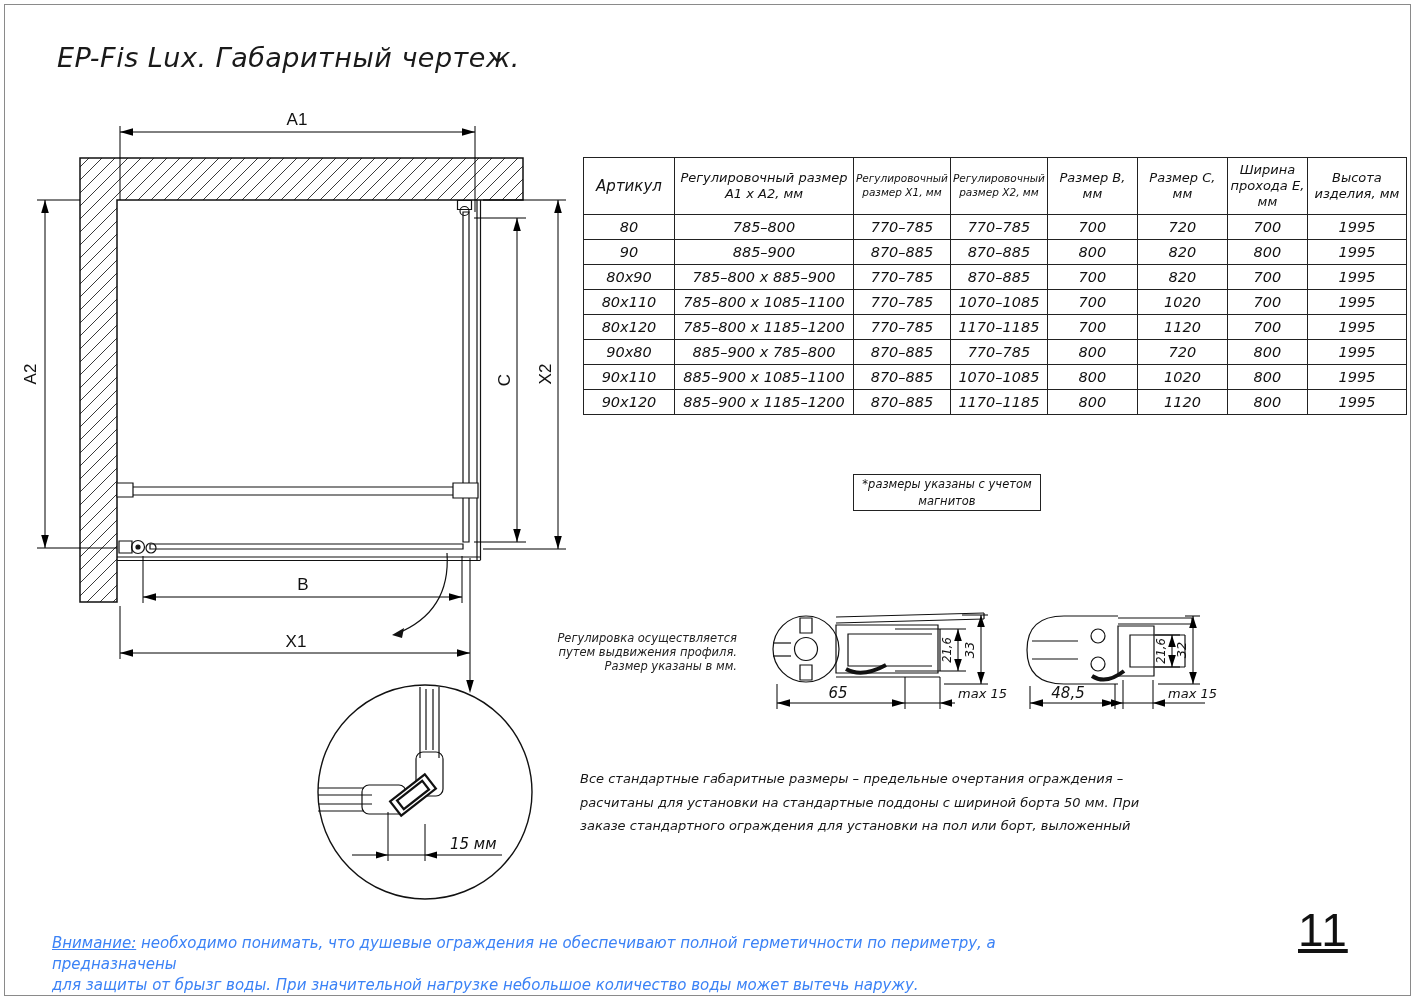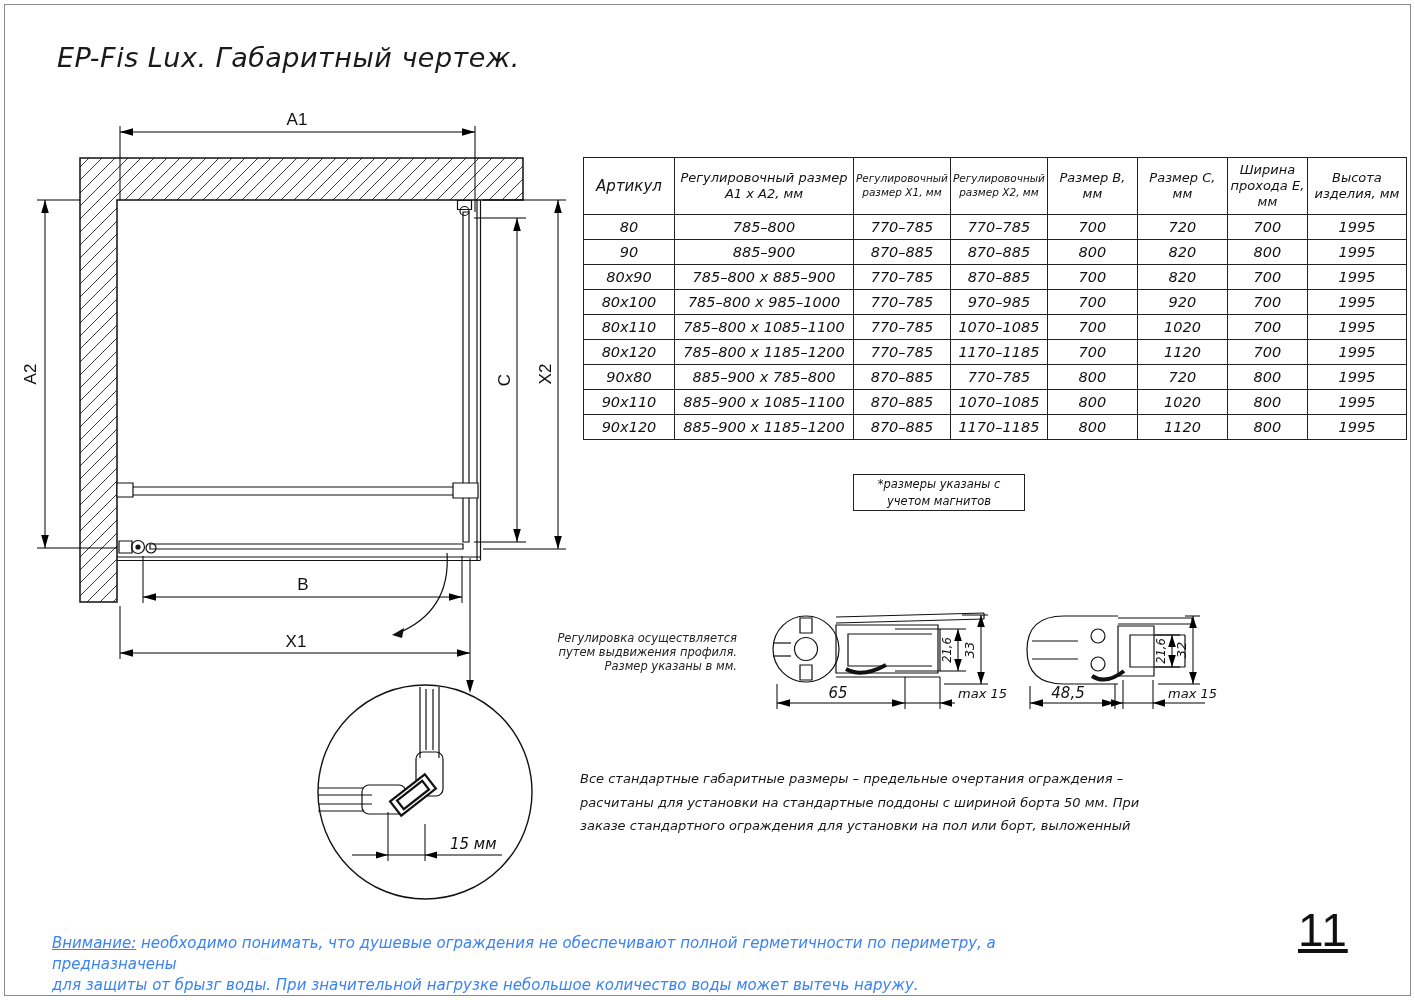--- a/index.html
+++ b/index.html
@@ -12,21 +12,21 @@
 
   
   table.spec{position:absolute;left:583px;top:157px;border-collapse:collapse;table-layout:fixed;
              font-style:italic;color:#111;}
   table.spec th,table.spec td{border:1.6px solid #222;text-align:center;vertical-align:middle;
              padding:0 2px;overflow:hidden;}
   table.spec th{height:56px;font-weight:normal;font-size:13px;line-height:1.25;}
   table.spec th.c1{font-size:15px;}
   table.spec th.small{font-size:10.5px;line-height:1.3;}
   table.spec td{height:24px;font-size:14.5px;line-height:1;}
-  .footnote{position:absolute;left:853px;top:474px;width:172px;height:37px;border:1.6px solid #222;
+  .footnote{position:absolute;left:853px;top:474px;width:188px;height:37px;border:1.6px solid #222;
             font-style:italic;font-size:11.5px;line-height:1.45;text-align:center;
             display:flex;align-items:center;justify-content:center;padding:12px 8px;box-sizing:border-box;}
 
   
   .adjust-note{position:absolute;left:545px;top:631px;width:192px;text-align:right;
                font-style:italic;font-size:11.5px;line-height:14px;color:#222;}
   .main-note{position:absolute;left:580px;top:767px;width:740px;font-style:italic;
              font-size:13px;line-height:23.5px;color:#161616;}
   .warning{position:absolute;left:52px;top:933px;width:1060px;font-style:italic;
            font-size:15px;line-height:21px;color:#3b82f6;}
@@ -329,30 +329,20 @@
           <td>80х90</td>
           <td>785–800 х 885–900</td>
           <td>770–785</td>
           <td>870–885</td>
           <td>700</td>
           <td>820</td>
           <td>700</td>
           <td>1995</td>
         </tr>
 
-        <tr>
-          <td>80х100</td>
-          <td>785–800 х 985–1000</td>
-          <td>770–785</td>
-          <td>970–985</td>
-          <td>700</td>
-          <td>920</td>
-          <td>700</td>
-          <td>1995</td>
-        </tr>
 
         <tr>
           <td>80х110</td>
           <td>785–800 х 1085–1100</td>
           <td>770–785</td>
           <td>1070–1085</td>
           <td>700</td>
           <td>1020</td>
           <td>700</td>
           <td>1995</td>

